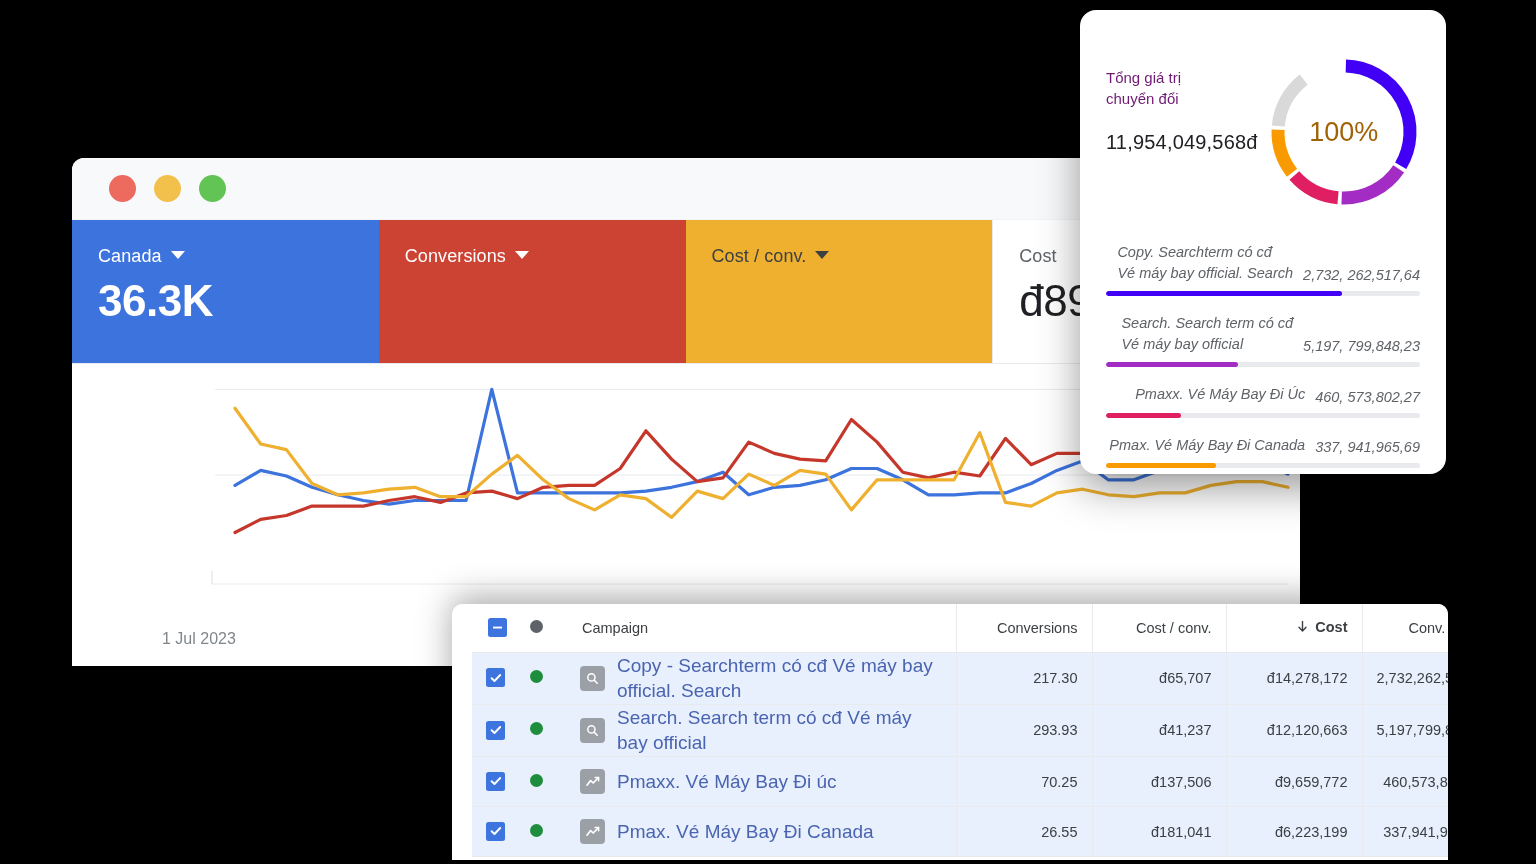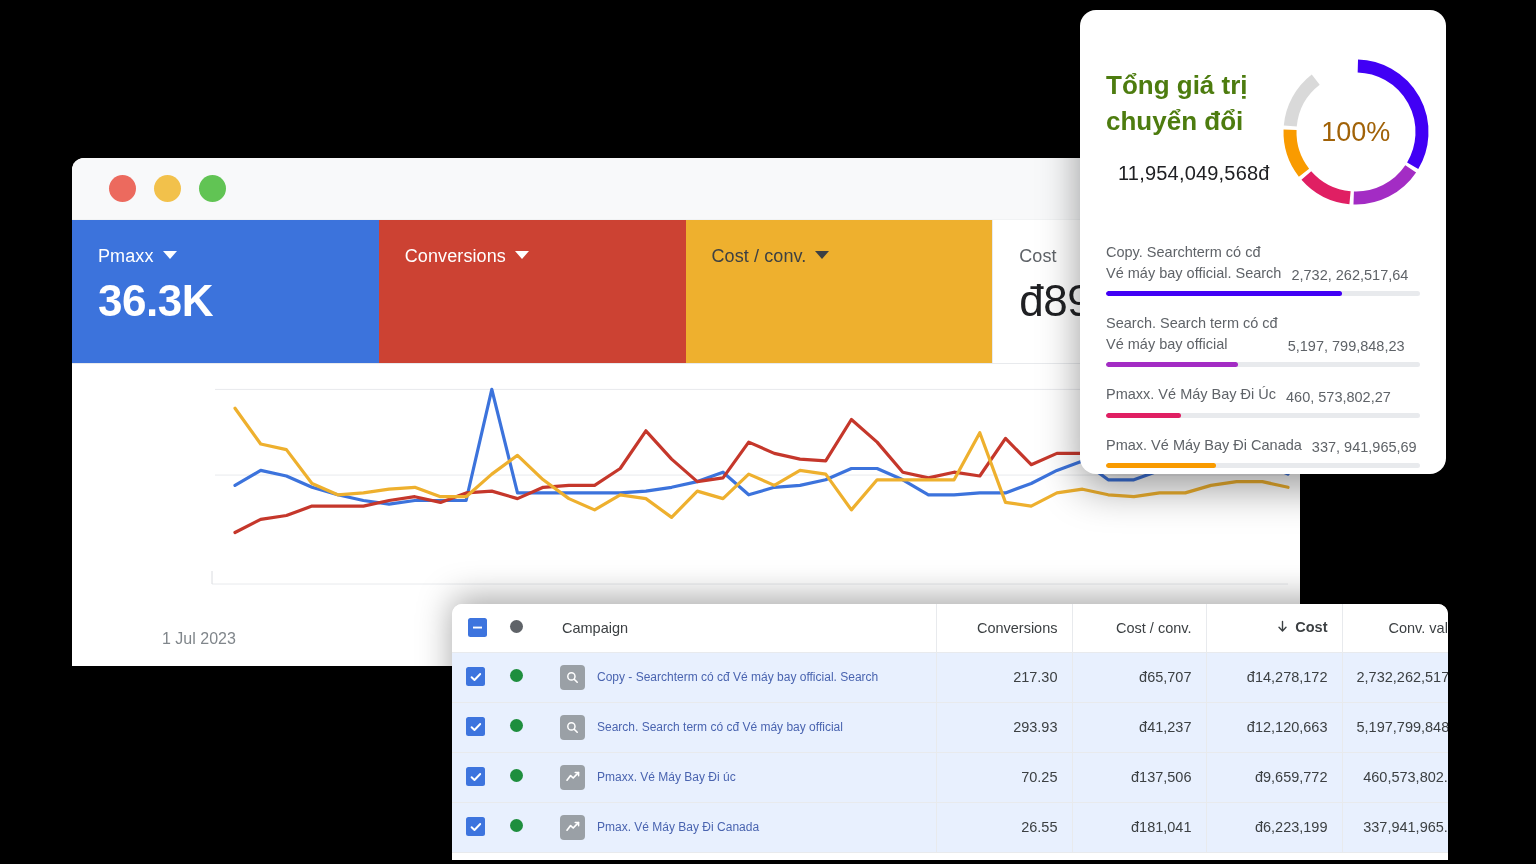--- a/index.html
+++ b/index.html
@@ -90,43 +90,43 @@
     left: 1080px; top: 10px;
     width: 366px; height: 464px;
     background: #ffffff;
     border-radius: 16px;
     box-shadow: 0 14px 42px rgba(0,0,0,0.40);
     padding: 42px 26px 0 26px;
   }
   .donut-top { display: flex; align-items: flex-start; }
   .donut-info { width: 176px; padding-top: 16px; }
   .donut-title {
-    font-size: 26px;
-    color: #4d7c0f;
+    font-size: 15px;
+    color: #701a75;
     line-height: 1.38;
-    font-weight: 700;
+    font-weight: 400;
   }
   .donut-amount {
     margin-top: 22px;
     font-size: 20px;
     color: #202124;
     letter-spacing: .2px;
-    margin-left: 12px;
   }
   .donut-wrap { position: relative; width: 160px; height: 160px; margin-left: 6px; }
   .donut-center {
     position: absolute; inset: 0;
     display: flex; align-items: center; justify-content: center;
     font-size: 27px; color: #a16207;
   }
   .legend { margin-top: 30px; }
   .legend-item { margin-bottom: 17px; }
   .legend-head {
-    display: flex; align-items: flex-end; justify-content: flex-start;
+    display: flex; align-items: flex-end; justify-content: flex-end;
     gap: 10px;
+    font-style: italic;
   }
   .legend-name {
     font-size: 14.5px; color: #5f6368; line-height: 1.42;
     max-width: 200px;
   }
   .legend-val { font-size: 14.5px; color: #5f6368; white-space: nowrap; }
   .legend-track {
     margin-top: 8px;
     height: 5px; width: 100%;
     background: #e8eaed; border-radius: 3px; overflow: hidden;
@@ -135,20 +135,21 @@
 
   
   .table-card {
     position: absolute;
     left: 452px; top: 604px;
     width: 996px; height: 256px;
     background: #ffffff;
     border-radius: 10px 10px 0 0;
     box-shadow: 0 -6px 34px rgba(0,0,0,0.35);
     overflow: hidden;
+    padding-left: 20px;
   }
   table.grid { width: 100%; border-collapse: collapse; table-layout: fixed; }
   table.grid th, table.grid td {
     border-bottom: 1px solid #e8eaed;
     border-right: 1px solid #e8eaed;
     font-weight: 400;
   }
   .col-check { width: 48px; }
   .col-status { width: 46px; }
   .col-campaign { width: 390px; }
@@ -185,21 +186,21 @@
   .chk svg { display: block; }
   .status-dot { width: 13px; height: 13px; border-radius: 50%; display: inline-block; }
   .status-dot.grey { background: #5f6368; }
   .status-dot.green { background: #1e8e3e; }
   .camp-cell { display: flex; align-items: center; gap: 12px; }
   .type-icon {
     width: 25px; height: 25px; min-width: 25px; border-radius: 4px;
     background: #9aa0a6; display: flex; align-items: center; justify-content: center;
   }
   .camp-name {
-    font-size: 12px; color: #4a64b0; line-height: 1.35; cursor: pointer;
+    font-size: 19px; color: #4a64b0; line-height: 1.35; cursor: pointer;
   }
   .sort-arrow { margin-right: 6px; display: inline-block; vertical-align: -1px; }
   .thead-bold { font-weight: 700; }
 </style>
 </head>
 <body>
 
 <div class="stage">
 
   <div class="browser">
@@ -207,21 +208,21 @@
     <div class="browser-chrome">
       <span class="dot red"></span>
       <span class="dot yellow"></span>
       <span class="dot green"></span>
     </div>
 
     <div class="kpi-row">
 
       <div class="kpi blue">
         <div class="kpi-label">
-          <span>Pmaxx</span><span class="caret"></span>
+          <span>Canada</span><span class="caret"></span>
         </div>
         <div class="kpi-value">36.3K</div>
       </div>
 
       <div class="kpi red">
         <div class="kpi-label">
           <span>Conversions</span><span class="caret"></span>
         </div>
       </div>
 

